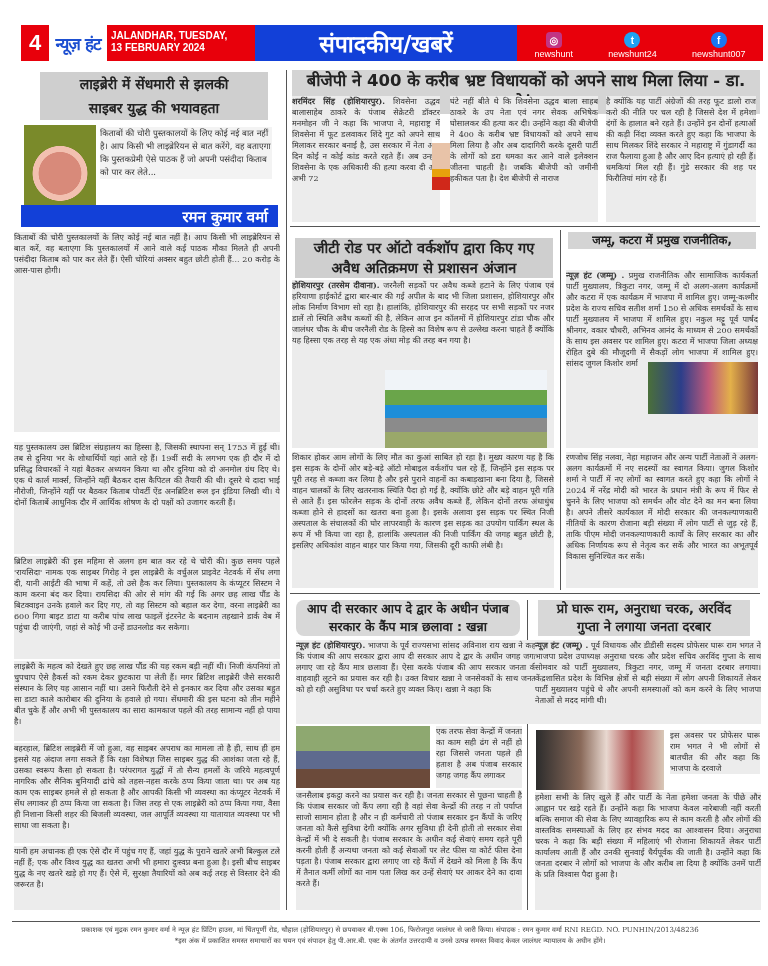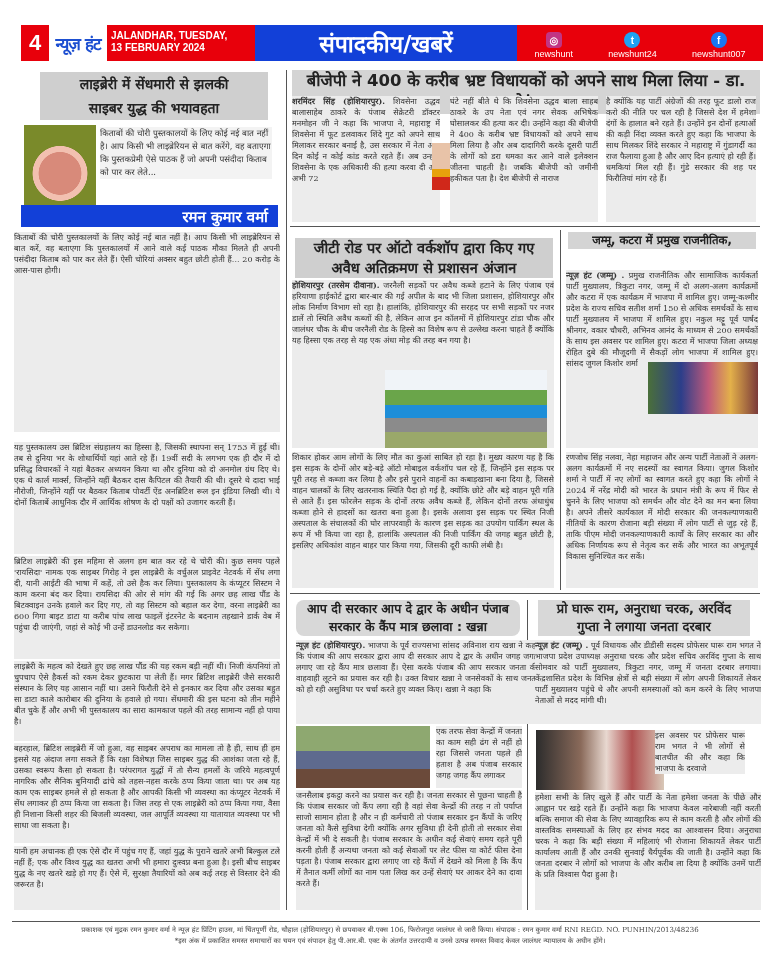--- a/index.html
+++ b/index.html
@@ -130,17 +130,17 @@
 
 <div class="headline" style="left:538px; top:600px; width:212px; font-size:13px; line-height:18px; background:#d8d8d8;">
   <div>प्रो घारू राम, अनुराधा चरक, अरविंद</div>
   <div>गुप्ता ने लगाया जनता दरबार</div>
 </div>
 <div class="body-text" style="left:535px; top:640px; width:226px; height:84px;">
   <span class="byline">न्यूज़ हंट (जम्मू) .</span>
   <span>पूर्व विधायक और डीडीसी सदस्य प्रोफेसर घारू राम भगत ने भाजपा प्रदेश उपाध्यक्ष अनुराधा चरक और प्रदेश सचिव अरविंद गुप्ता के साथ सोमवार को पार्टी मुख्यालय, त्रिकुटा नगर, जम्मू में जनता दरबार लगाया। केंद्रशासित प्रदेश के विभिन्न क्षेत्रों से बड़ी संख्या में लोग अपनी शिकायतें लेकर पार्टी मुख्यालय पहुंचे थे और अपनी समस्याओं को कम करने के लिए भाजपा नेताओं से मदद मांगी थी।</span>
 </div>
 <div class="photo darbar-photo" style="left:536px; top:730px; width:128px; height:60px;"></div>
-<div class="body-text" style="left:655px; top:730px; width:90px; height:44px;">इस अवसर पर प्रोफेसर घारू राम भगत ने भी लोगों से बातचीत की और कहा कि भाजपा के दरवाजे</div>
+<div class="body-text" style="left:670px; top:730px; width:90px; height:44px;">इस अवसर पर प्रोफेसर घारू राम भगत ने भी लोगों से बातचीत की और कहा कि भाजपा के दरवाजे</div>
 <div class="body-text" style="left:535px; top:792px; width:226px; height:118px;">हमेशा सभी के लिए खुले हैं और पार्टी के नेता हमेशा जनता के पीछे और आह्वान पर खड़े रहते हैं। उन्होंने कहा कि भाजपा केवल नारेबाजी नहीं करती बल्कि समाज की सेवा के लिए व्यावहारिक रूप से काम करती है और लोगों की वास्तविक समस्याओं के लिए हर संभव मदद का आश्वासन दिया। अनुराधा चरक ने कहा कि बड़ी संख्या में महिलाएं भी रोजाना शिकायतें लेकर पार्टी कार्यालय आती हैं और उनकी सुनवाई धैर्यपूर्वक की जाती है। उन्होंने कहा कि जनता दरबार ने लोगों को भाजपा के और करीब ला दिया है क्योंकि उनमें पार्टी के प्रति विश्वास पैदा हुआ है।</div>
 
 <div class="footer" style="top:925px;">प्रकाशक एवं मुद्रक रमन कुमार वर्मा ने न्यूज़ हंट प्रिंटिंग हाउस, मां चिंतपूर्णी रोड, चौहाल (होशियारपुर) से छपवाकर बी.एक्स 106, फिरोजपुरा जालंधर से जारी किया। संपादक : रमन कुमार वर्मा RNI REGD. NO. PUNHIN/2013/48236</div>
 <div class="footer" style="top:936px;">*इस अंक में प्रकाशित समस्त समाचारों का चयन एवं संपादन हेतु पी.आर.बी. एक्ट के अंतर्गत उत्तरदायी व उनसे उत्पन्न समस्त विवाद केवल जालंधर न्यायालय के अधीन होंगे।</div>
 
 </body></html>

